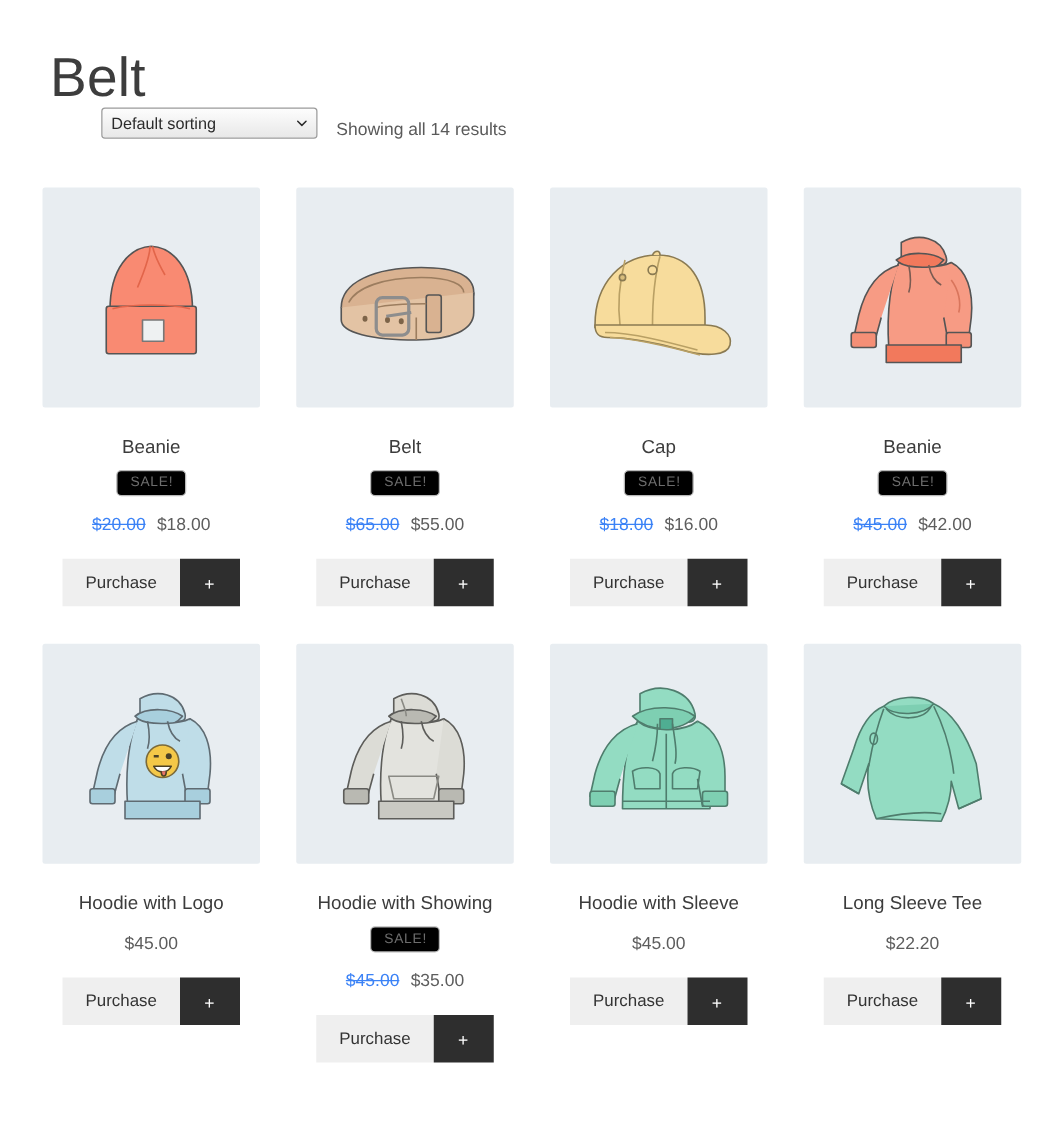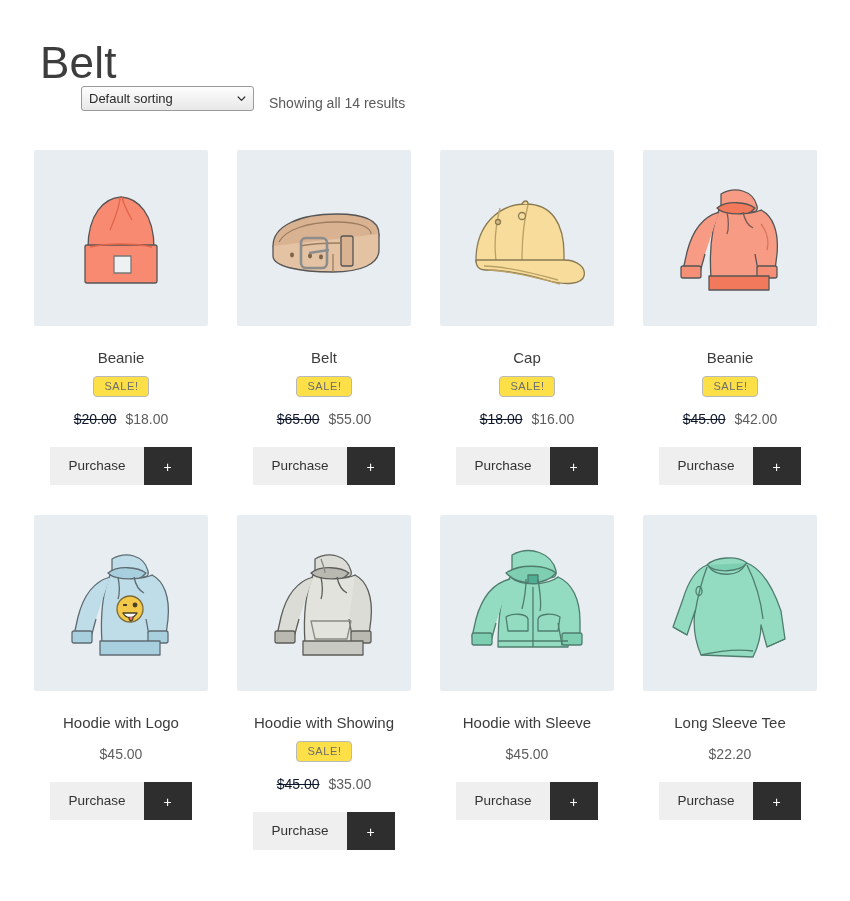--- a/index.html
+++ b/index.html
@@ -99,38 +99,38 @@
     font-size: 15px;
     font-weight: 400;
     color: #3c3c3c;
     text-align: center;
     line-height: 1.2;
   }
   .sale-badge {
     margin-top: 9px;
     border: 1px solid #b9b9b9;
     border-radius: 4px;
-    background: #fde047;
+    background: #000000;
     color: #6d6d6d;
     font-size: 11px;
     letter-spacing: 0.6px;
     padding: 4px 9px 4px 10px;
     line-height: 1;
   }
   .price-row {
     margin-top: 14px;
     display: flex;
     align-items: baseline;
     gap: 9px;
     font-size: 14px;
     color: #5d5d5d;
   }
   .price-old {
     text-decoration: line-through;
-    color: #0f172a;
+    color: #3b82f6;
   }
   .price-now { color: #5d5d5d; }
   .btn-row {
     margin-top: 20px;
     display: flex;
     align-items: stretch;
   }
   .btn-purchase {
     background: #efefef;
     color: #333333;

